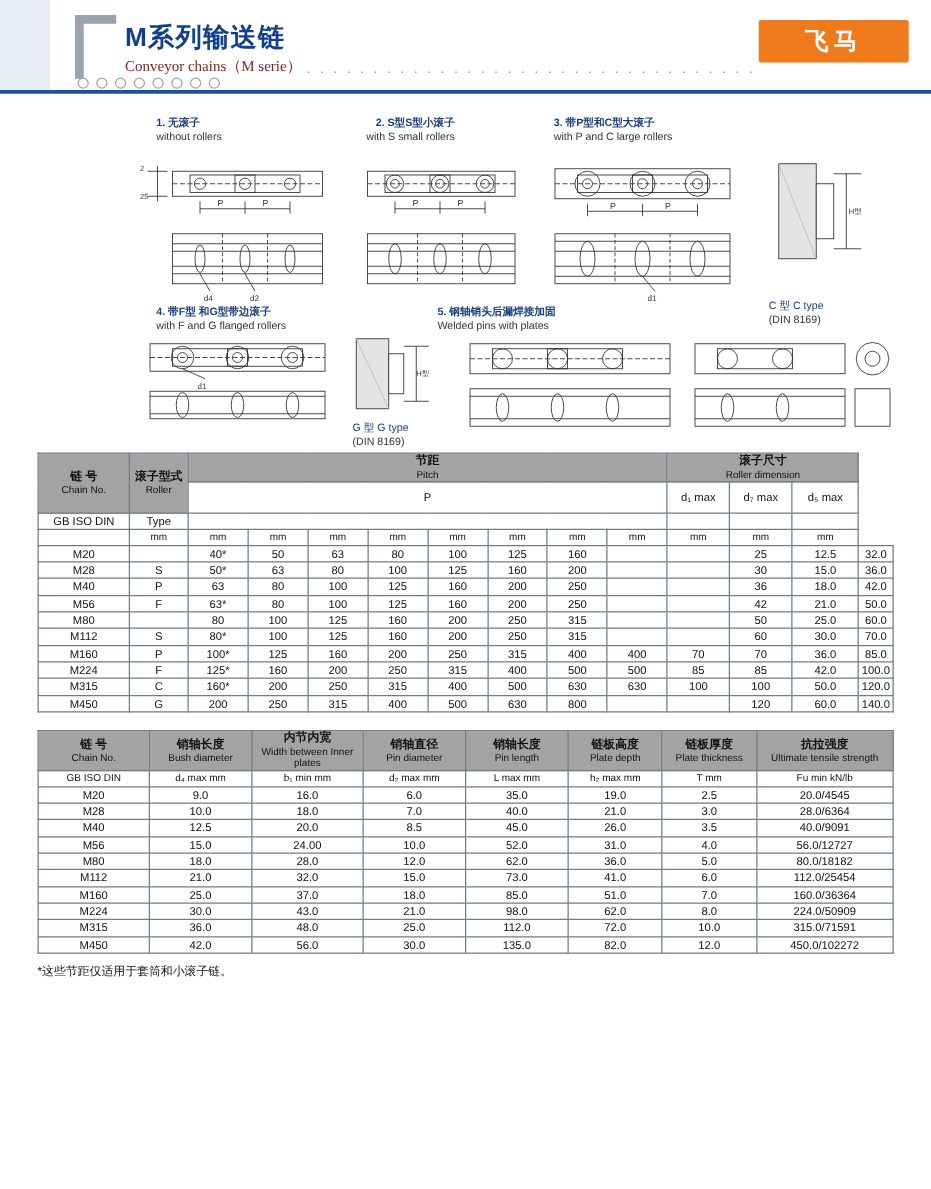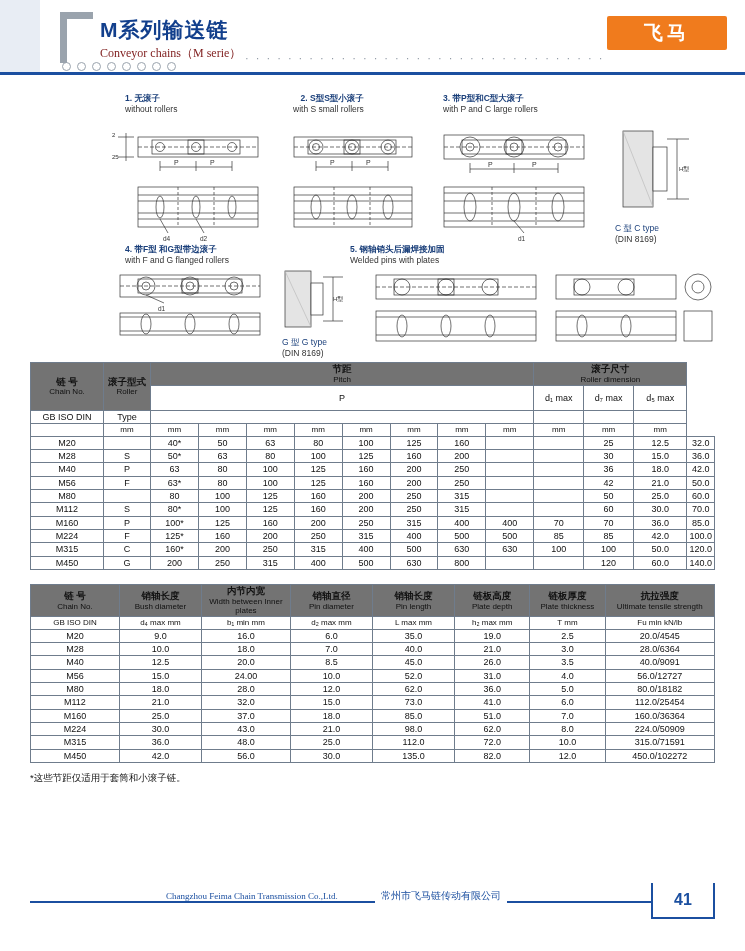--- a/index.html
+++ b/index.html
@@ -82,21 +82,21 @@
     color:#111;
   }
   .tbl-wrap{margin:6px 30px 0 30px;}
   table td,table th{
     border:1px solid #6f7c8c;
     text-align:center;
     padding:1px 2px;
     font-weight:normal;
     line-height:1.15;
   }
-  .hd{background:#737373;font-weight:bold;font-size:9.5px;}
+  .hd{background:#a3a3a3;font-weight:bold;font-size:9.5px;}
   .hd .en{font-weight:normal;font-size:8px;display:block;}
   .unit{font-size:8px;}
   td.tall{height:22px;}
   .note{
     margin:8px 30px 16px 30px;
     font-size:9.5px;color:#111;line-height:1.5;
   }
   
   .footer{
     position:absolute;left:0;bottom:26px;width:745px;height:40px;
@@ -281,21 +281,21 @@
           <rect x="18" y="6" width="30" height="76" fill="#e4e4e4"></rect>
           <line x1="18" y1="6" x2="48" y2="82" stroke="#bbb"></line>
           <rect x="48" y="22" width="14" height="44" fill="#fff"></rect>
           <line x1="62" y1="14" x2="84" y2="14"></line>
           <line x1="62" y1="74" x2="84" y2="74"></line>
           <line x1="72" y1="14" x2="72" y2="74"></line>
           <text x="74" y="46" font-size="6" fill="#333" stroke="none">H型</text>
         </g>
       </svg>
     </div>
-    <div class="dcap" style="left:585px;top:134px;font-weight:normal;">
+    <div class="dcap" style="left:585px;top:150px;font-weight:normal;">
       <span>C 型 C type</span><br>
       <span class="en">(DIN 8169)</span>
     </div>
 
     <div class="dcap" style="left:95px;top:155px;">
       <span>4.</span> <span>带F型 和G型带边滚子</span><br>
       <span class="en">with F and G flanged rollers</span>
     </div>
     <div class="dcap" style="left:320px;top:155px;">
       <span>5.</span> <span>钢轴销头后漏焊接加固</span><br>
@@ -769,20 +769,14 @@
             <td>450.0/102272</td>
           </tr>
         </tbody>
     </table>
   </div>
 
   <div class="note">
     <div>*这些节距仅适用于套筒和小滚子链。</div>
   </div>
 
-  <div class="footer">
-    <div class="f-line"></div>
-    <div class="f-left">Changzhou Feima Chain Transmission Co.,Ltd.</div>
-    <div class="f-right">常州市飞马链传动有限公司</div>
-    <div class="pagenum">41</div>
-  </div>
 
 </div>
 
 </body></html>

